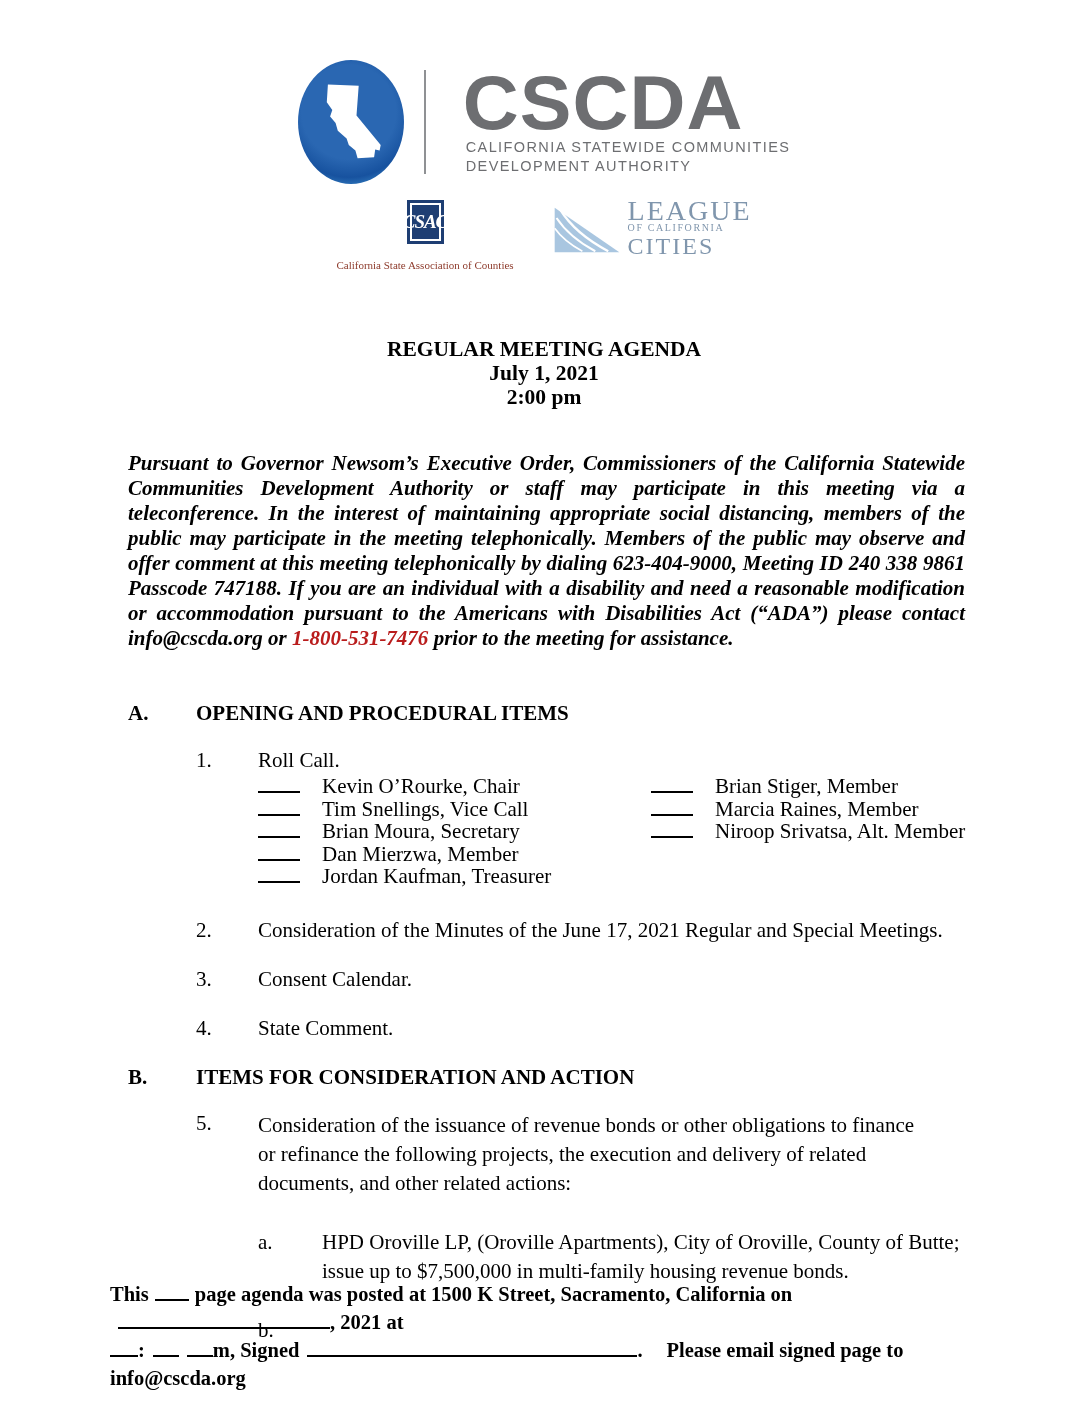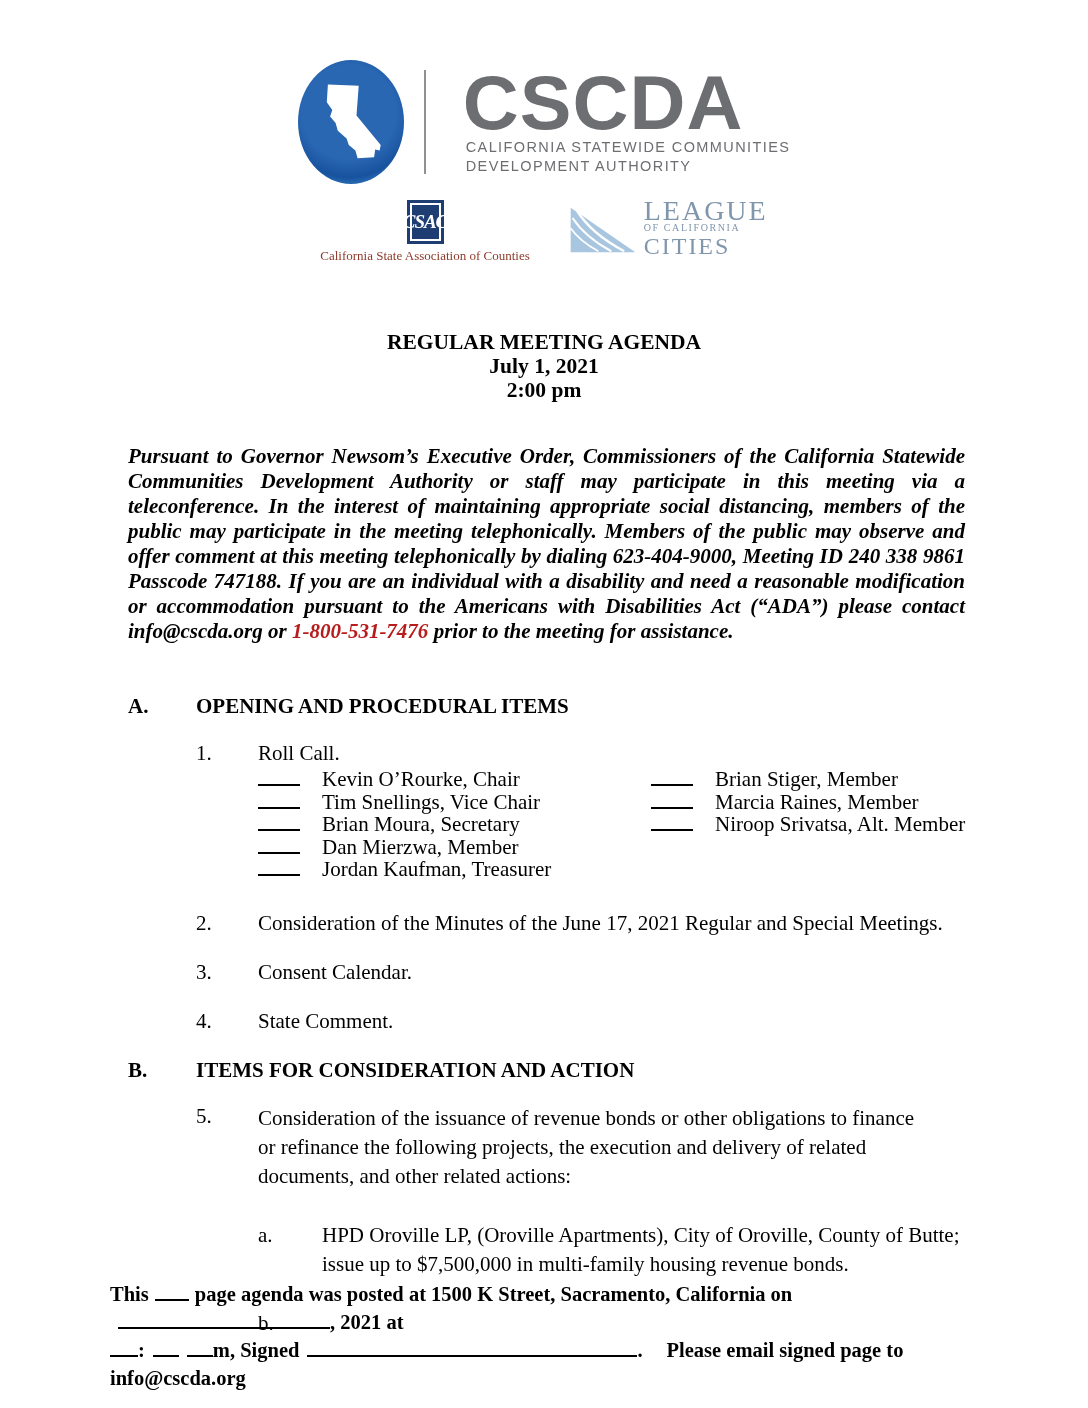--- a/index.html
+++ b/index.html
@@ -41,21 +41,21 @@
   .csac-box{
     width:37px;height:44px;background:#1e3e73;
     display:flex;align-items:center;justify-content:center;
     box-shadow:inset 0 0 0 3px #1e3e73, inset 0 0 0 5px #ffffff;
   }
   .csac-acronym{
     color:#fff;font-family:"Liberation Serif", serif;font-style:italic;
     font-weight:bold;font-size:19px;letter-spacing:-1px;
   }
   .csac-caption{
-    margin-top:4px;font-size:13px;color:#8d3a2b;
+    margin-top:15px;font-size:11px;color:#8d3a2b;
     font-family:"Liberation Serif", serif;white-space:nowrap;
   }
   .league{display:flex;align-items:flex-start;gap:8px;}
   .league svg{width:66px;height:48px;margin-top:6px;}
   .league-text{font-family:"Liberation Serif", serif;color:#8096ad;text-align:left;}
   .league-line1{font-size:28px;letter-spacing:2px;line-height:22px;}
   .league-line2{font-size:10px;letter-spacing:1.6px;line-height:12px;}
   .league-line3{font-size:24px;letter-spacing:2px;line-height:24px;}
   
   .title-block{
@@ -174,21 +174,21 @@
     <div class="item-body">
       <div>Roll Call.</div>
       <div class="rollcall">
         <div class="rc-col left">
           <div class="rc-row">
               <span class="rc-blank"></span>
               <span>Kevin O’Rourke, Chair</span>
             </div>
           <div class="rc-row">
               <span class="rc-blank"></span>
-              <span>Tim Snellings, Vice Chair</span>
+              <span>Tim Snellings, Vice Call</span>
             </div>
           <div class="rc-row">
               <span class="rc-blank"></span>
               <span>Brian Moura, Secretary</span>
             </div>
           <div class="rc-row">
               <span class="rc-blank"></span>
               <span>Dan Mierzwa, Member</span>
             </div>
           <div class="rc-row">

